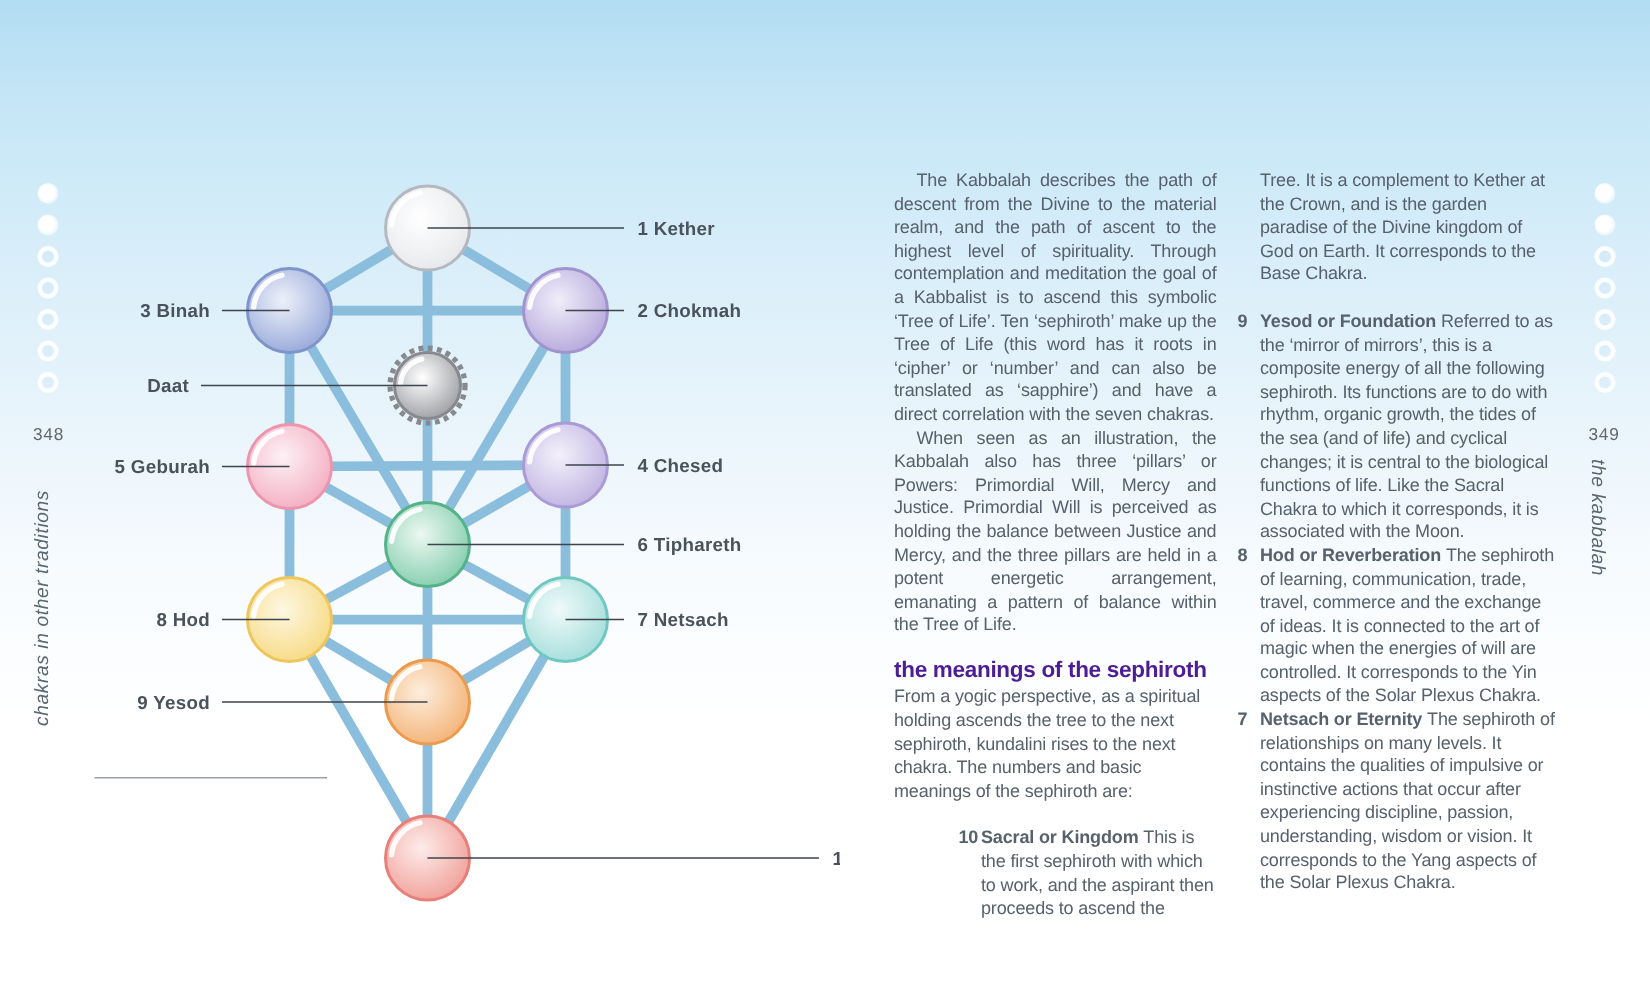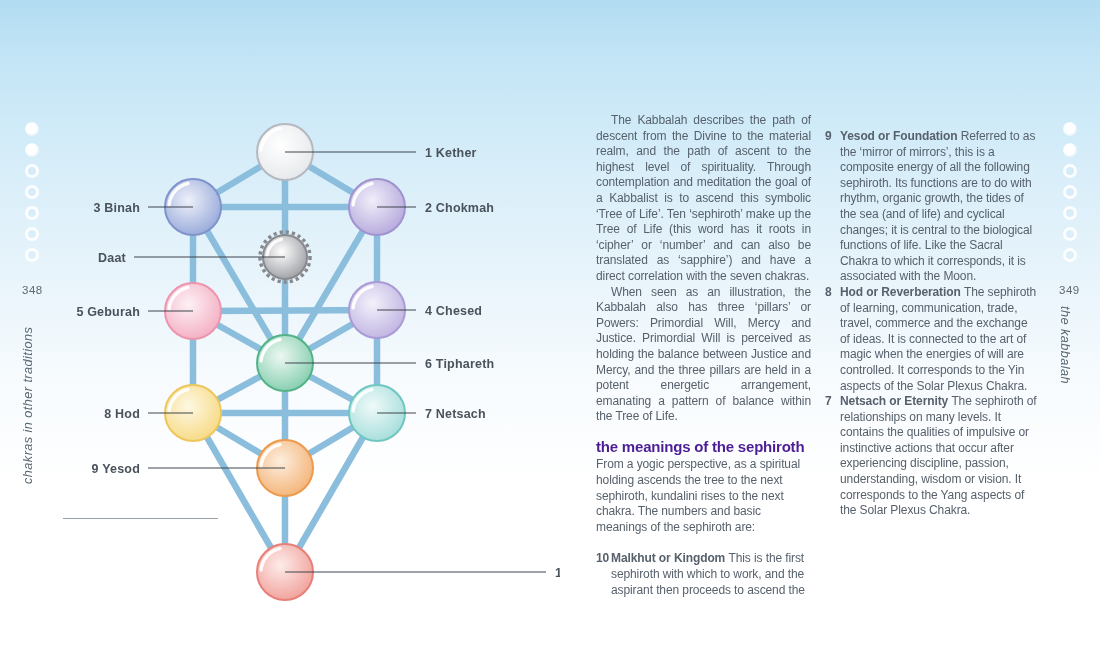--- a/index.html
+++ b/index.html
@@ -27,21 +27,21 @@
   .caption{font-style:italic;font-size:11.4px;line-height:14.6px;color:#8d939b;white-space:pre-line;}
   .col{position:absolute;top:113px;color:#57616c;font-size:12px;line-height:15.6px;letter-spacing:-0.1px;}
   .col1{left:596px;width:215px;}
   .col2{left:840px;width:198px;}
   .col p{margin:0;}
   .justify{text-align:justify;}
   .indent{text-indent:15px;}
   .heading{margin:14px 0 3px 0;font-size:15px;font-weight:bold;color:#4c1d95;letter-spacing:-0.2px;}
   .items{margin-top:16px;}
   .item{position:relative;}
-  .col1 .item{padding-left:15px;}
+  .col1 .item{padding-left:15px;margin-left:43px;}
   .item .num{position:absolute;font-weight:bold;}
   .col1 .item .num{left:0;}
   .col2 .item .num{left:-15px;}
   .item .title{font-weight:bold;}
 </style>
 </head>
 <body>
 
 <div class="dots dots-left">
     <div class="dot solid"></div>
@@ -209,23 +209,24 @@
 <div class="caption-block">
   <div class="caption-rule"></div>
 </div>
 
 <div class="col col1">
   <p class="justify indent">The Kabbalah describes the path of descent from the Divine to the material realm, and the path of ascent to the highest level of spirituality. Through contemplation and meditation the goal of a Kabbalist is to ascend this symbolic ‘Tree of Life’. Ten ‘sephiroth’ make up the Tree of Life (this word has it roots in ‘cipher’ or ‘number’ and can also be translated as ‘sapphire’) and have a direct correlation with the seven chakras.</p>
   <p class="justify indent">When seen as an illustration, the Kabbalah also has three ‘pillars’ or Powers: Primordial Will, Mercy and Justice. Primordial Will is perceived as holding the balance between Justice and Mercy, and the three pillars are held in a potent energetic arrangement, emanating a pattern of balance within the Tree of Life.</p>
   <h2 class="heading">the meanings of the sephiroth</h2>
   <p>From a yogic perspective, as a spiritual holding ascends the tree to the next sephiroth, kundalini rises to the next chakra. The numbers and basic meanings of the sephiroth are:</p>
   <div class="items" id="col1-items">
-      <div class="item"><span class="num">10</span><span class="title">Malkhut or Kingdom </span><span class="body">This is the first sephiroth with which to work, and the aspirant then proceeds to ascend the</span></div>
+      <div class="item"><span class="num">10</span><span class="title">Sacral or Kingdom </span><span class="body">This is the first sephiroth with which to work, and the aspirant then proceeds to ascend the</span></div>
     </div>
 </div>
 
 <div class="col col2">
+  <p class="cont">Tree. It is a complement to Kether at the Crown, and is the garden paradise of the Divine kingdom of God on Earth. It corresponds to the Base Chakra.</p>
   <div class="items" id="col2-items">
       <div class="item"><span class="num">9</span><span class="title">Yesod or Foundation </span><span class="body">Referred to as the ‘mirror of mirrors’, this is a composite energy of all the following sephiroth. Its functions are to do with rhythm, organic growth, the tides of the sea (and of life) and cyclical changes; it is central to the biological functions of life. Like the Sacral Chakra to which it corresponds, it is associated with the Moon.</span></div>
       <div class="item"><span class="num">8</span><span class="title">Hod or Reverberation </span><span class="body">The sephiroth of learning, communication, trade, travel, commerce and the exchange of ideas. It is connected to the art of magic when the energies of will are controlled. It corresponds to the Yin aspects of the Solar Plexus Chakra.</span></div>
       <div class="item"><span class="num">7</span><span class="title">Netsach or Eternity </span><span class="body">The sephiroth of relationships on many levels. It contains the qualities of impulsive or instinctive actions that occur after experiencing discipline, passion, understanding, wisdom or vision. It corresponds to the Yang aspects of the Solar Plexus Chakra.</span></div>
     </div>
 </div>
 
 </body></html>

